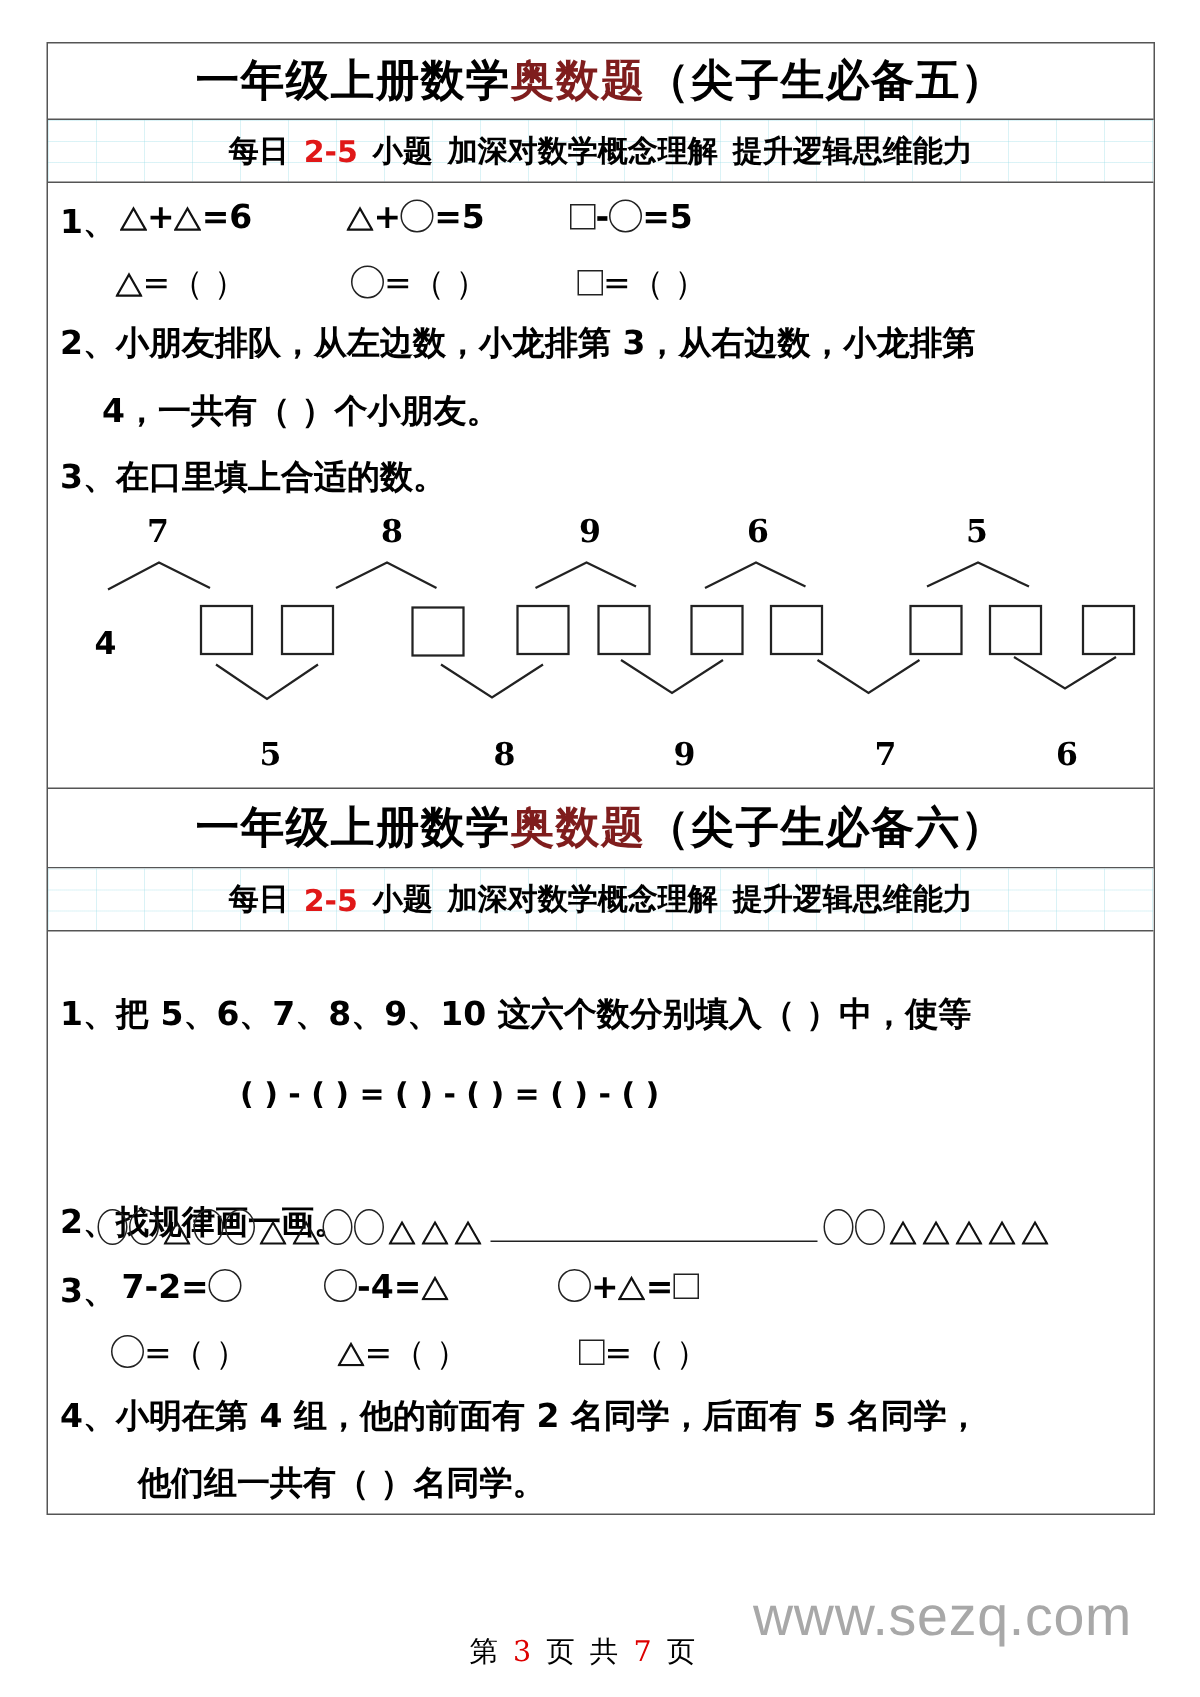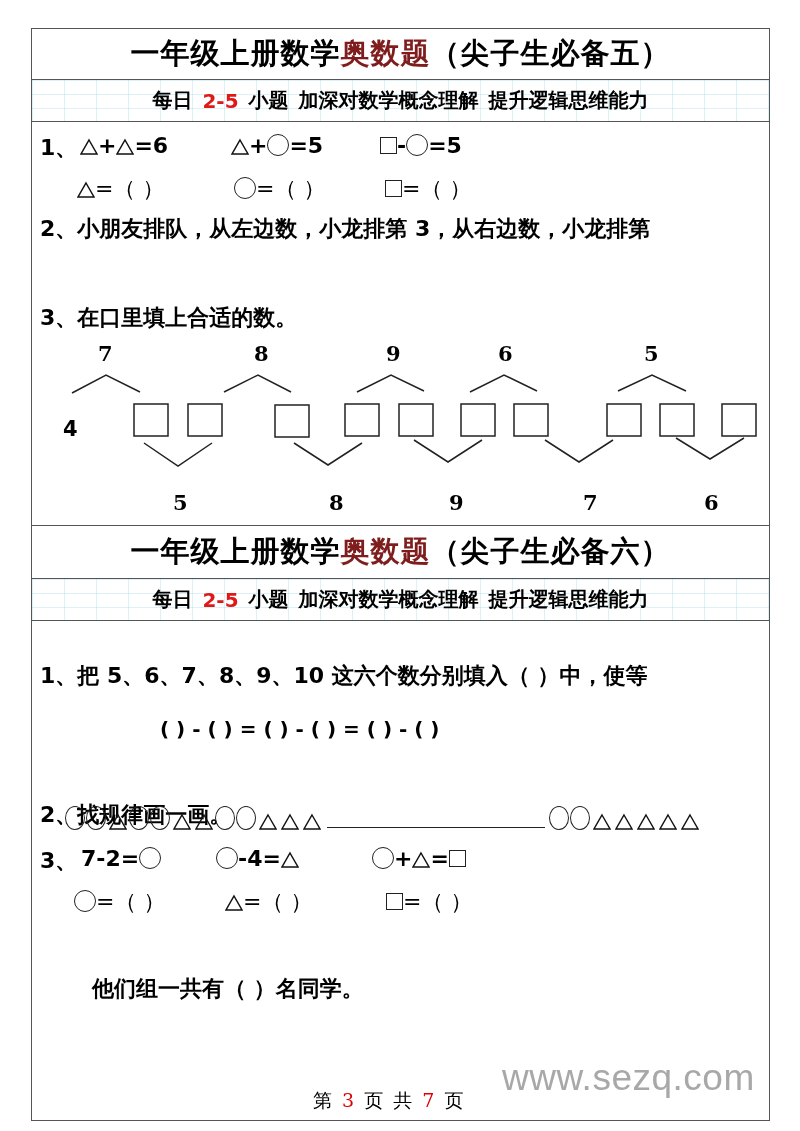--- a/index.html
+++ b/index.html
@@ -1,20 +1,20 @@
 <!DOCTYPE html>
 <html><head>
 <meta charset="utf-8">
 <style>
   * { box-sizing: border-box; margin: 0; padding: 0; }
   html, body { width: 800px; height: 1131px; background: #ffffff; overflow: hidden; }
   body { position: relative; font-family: "DejaVu Sans", "Liberation Sans", sans-serif; color: #000; }
 
   .sheet {
-    position: absolute; left: 31px; top: 28px; width: 739px; height: 1093px;
+    position: absolute; left: 31px; top: 28px; width: 739px; height: 982px;
     border: 1.5px solid #555;
   }
   .row { position: absolute; left: 0; right: 0; border-bottom: 1.5px solid #555; }
   .title-row { display: flex; align-items: center; justify-content: center;
     font-size: 29px; font-weight: bold; letter-spacing: 1px; }
   .title-row .red { color: #7f1d1d; }
   .sub-row { display: flex; align-items: center; justify-content: center;
     font-size: 20px; font-weight: bold;
     background-color: #ffffff;
     background-image:
@@ -91,20 +91,21 @@
       </svg><span>=（     ）</span>
   </div>
   <div class="q" style="left:202px;top:145px;font-weight:normal;">
     <span class="sym-circle"></span><span>=（     ）</span>
   </div>
   <div class="q" style="left:353px;top:145px;font-weight:normal;">
     <span class="sym-square"></span><span>=（     ）</span>
   </div>
 
   <div class="line" style="left:8px;top:185px;">2、小朋友排队，从左边数，小龙排第 3，从右边数，小龙排第</div>
+  <div class="line" style="left:36px;top:230px;">4，一共有（        ）个小朋友。</div>
 
   <div class="line" style="left:8px;top:274px;">3、在口里填上合适的数。</div>
 
   <svg class="diagram" width="739" height="500">
     <g stroke="#222" stroke-width="1.5" fill="none">
 
       <polyline points="40,364 74,346 108,363"></polyline>
 
       <polyline points="192,363 226,346 259,363"></polyline>
 
@@ -233,20 +234,21 @@
   </div>
   <div class="q" style="left:193px;top:858px;font-weight:normal;">
     <svg class="tri-svg" width="18" height="17">
         <polygon points="9,2 17,16 1,16" fill="none" stroke="#111" stroke-width="1.5"></polygon>
       </svg><span>=（     ）</span>
   </div>
   <div class="q" style="left:354px;top:858px;font-weight:normal;">
     <span class="sym-square"></span><span>=（     ）</span>
   </div>
 
+  <div class="line" style="left:8px;top:900px;">4、小明在第 4 组，他的前面有 2 名同学，后面有 5 名同学，</div>
   <div class="line" style="left:60px;top:945px;">他们组一共有（        ）名同学。</div>
 </div>
 
 <div class="watermark">www.sezq.com</div>
 
 <div class="footer">
   <span>第</span>
   <span class="red">3</span>
   <span>页 共</span>
   <span class="red">7</span>

